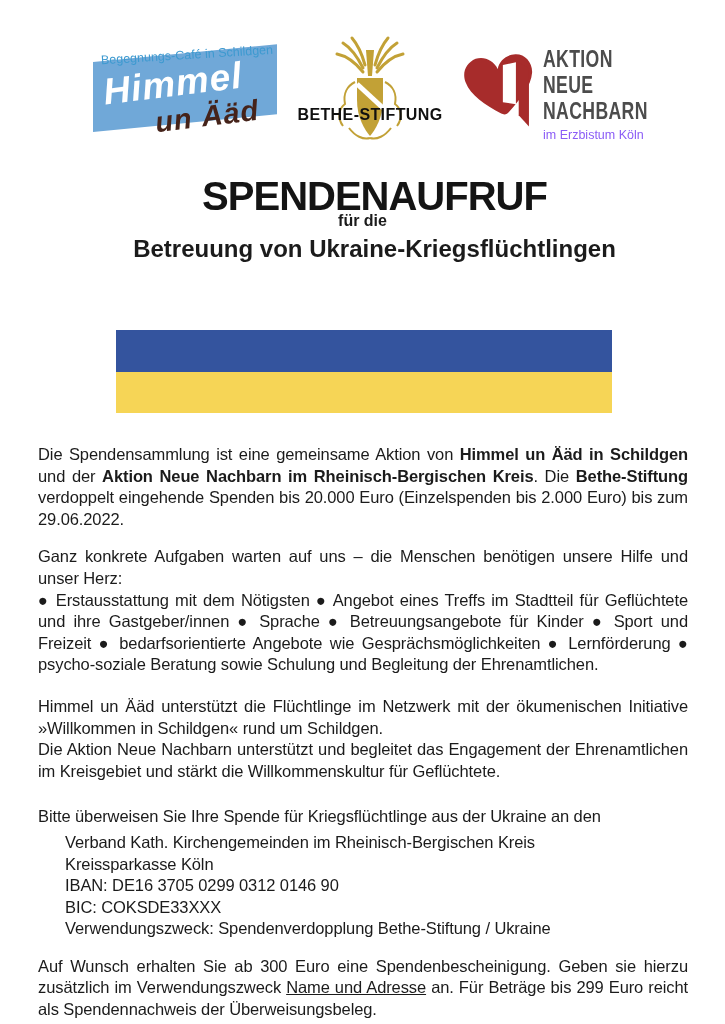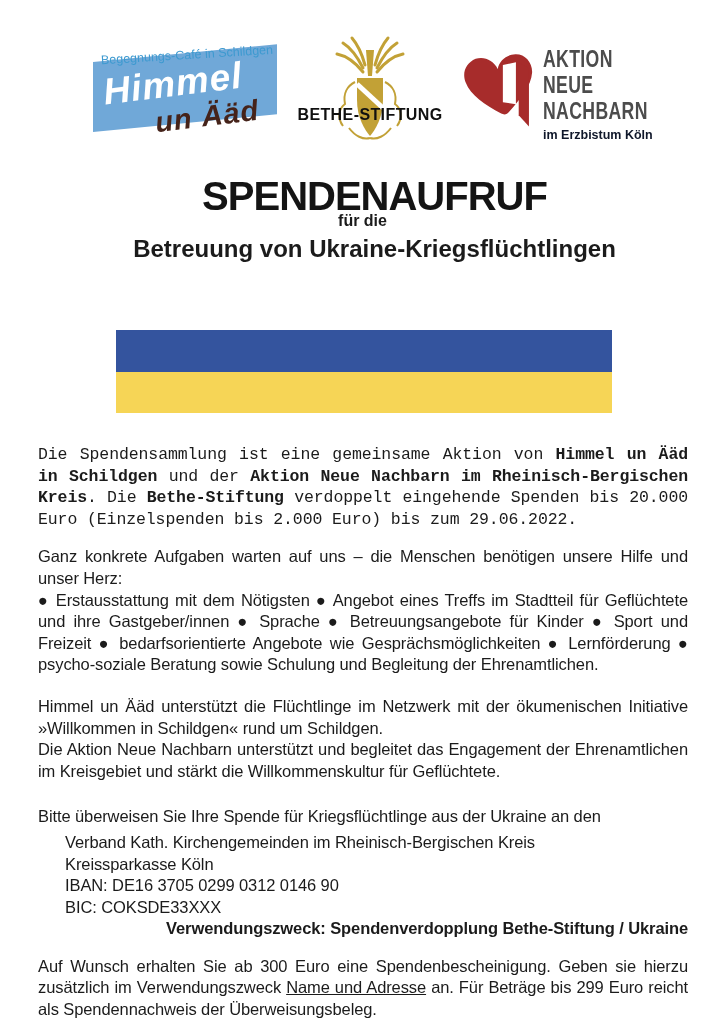--- a/index.html
+++ b/index.html
@@ -32,46 +32,46 @@
     position:absolute;left:0;right:0;top:72px;text-align:center;
     font-size:16px;font-weight:700;letter-spacing:0.4px;color:#101010;white-space:nowrap;
   }
   .logo-ann{position:absolute;left:460px;top:44px;width:190px;height:106px;}
   .ann-heart{position:absolute;left:0;top:2px;}
   .ann-text{
     position:absolute;left:83px;top:2px;color:var(--annGray);
     font-size:24.5px;font-weight:700;line-height:26px;letter-spacing:0.5px;
     transform:scaleX(0.72);transform-origin:left top;white-space:nowrap;
   }
-  .ann-subline{position:absolute;left:83px;top:84px;font-size:12.5px;color:#0f172a;white-space:nowrap;font-weight:bold;}
+  .ann-subline{position:absolute;left:83px;top:84px;font-size:12.5px;color:#8b5cf6;white-space:nowrap;}
   
   .title{position:absolute;left:12px;width:100%;top:174px;text-align:center;
     font-size:40px;font-weight:700;letter-spacing:-1px;color:#141414;}
   .fuerdie{position:absolute;left:0;width:100%;top:212px;text-align:center;
     font-size:16px;font-weight:700;}
   .headline{position:absolute;left:0;width:100%;text-align:center;
     font-size:24px;font-weight:700;}
   .h1{top:235px;margin-left:12px;} .h2{top:279px;}
   
   .flag{position:absolute;left:116px;top:330px;width:496px;height:83px;}
   .flag .b{height:41.5px;background:var(--flagBlue);}
   .flag .y{height:41.5px;background:var(--flagYellow);}
   
   .content{
     position:absolute;left:38px;top:444px;width:650px;
     font-size:16.5px;line-height:21.6px;letter-spacing:-0.1px;
   }
   .content p{margin:0;}
   .just{text-align:justify;}
-  .mb16{margin-bottom:16px !important;font-family:Liberation Mono, monospace;}
+  .mb16{margin-bottom:16px !important;}
   .mb20{margin-bottom:20px !important;}
   .mb24{margin-bottom:24px !important;}
   .mb4{margin-bottom:4px !important;}
   .bank{padding-left:27px;margin-bottom:16px;}
-  .bank .bold{font-weight:700;text-align:right;}
+  .bank .bold{font-weight:400;}
 </style>
 </head>
 <body>
 
 <div class="page">
 
   <header>
 
     <div class="logo-himmel">
       <div class="himmel-shape"></div>

